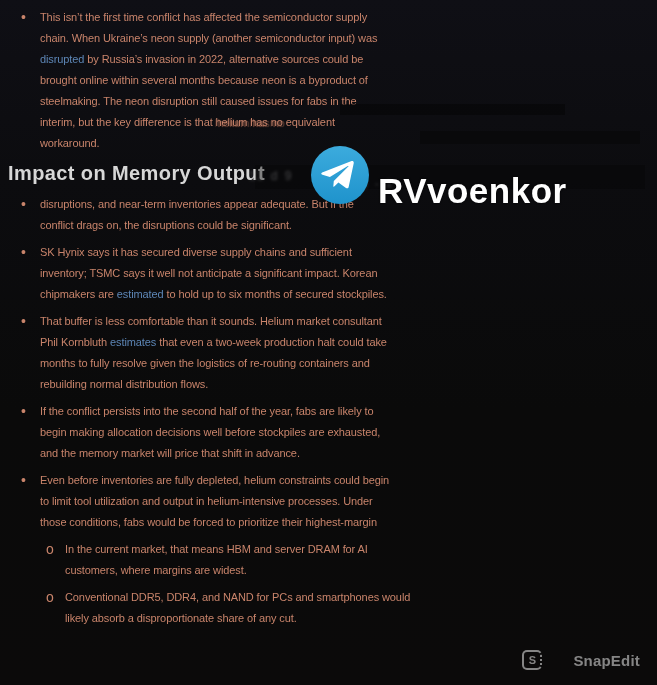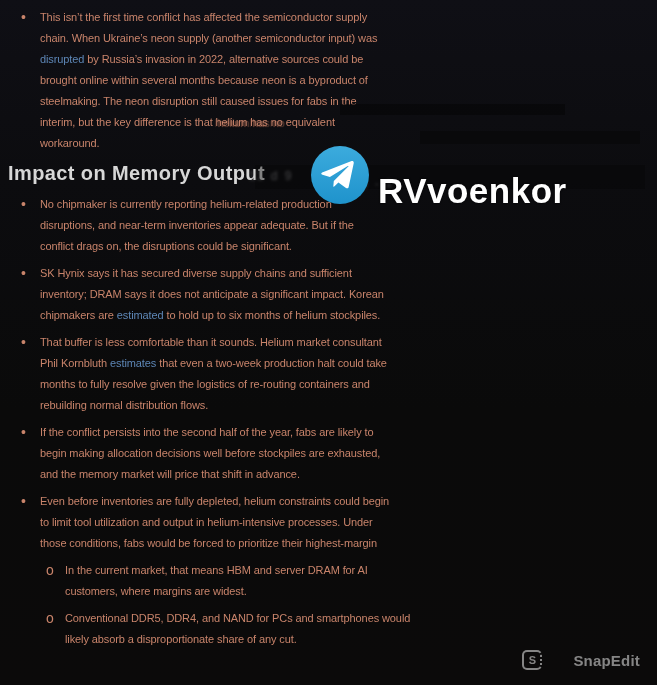--- a/index.html
+++ b/index.html
@@ -105,31 +105,30 @@
       </div>
 
     <div class="heading-row">
       <h2>Impact on Memory Output</h2>
     </div>
 
     <div id="main-list" class="list-main">
         <div class="b-row">
           <span class="marker">•</span>
           <div class="b-text">
-            <div class="line"><span>No chipmaker is currently reporting helium-related production</span></div>
             <div class="line"><span>disruptions, and near-term inventories appear adequate. But if the</span></div>
             <div class="line"><span>conflict drags on, the disruptions could be significant.</span></div>
           </div>
         </div>
         <div class="b-row">
           <span class="marker">•</span>
           <div class="b-text">
             <div class="line"><span>SK Hynix says it has secured diverse supply chains and sufficient</span></div>
-            <div class="line"><span>inventory; DRAM says it does not anticipate a significant impact. Korean</span></div>
-            <div class="line"><span>chipmakers are </span><span class="seg-link">estimated</span><span> to hold up to six months of helium stockpiles.</span></div>
+            <div class="line"><span>inventory; TSMC says it well not anticipate a significant impact. Korean</span></div>
+            <div class="line"><span>chipmakers are </span><span class="seg-link">estimated</span><span> to hold up to six months of secured stockpiles.</span></div>
           </div>
         </div>
         <div class="b-row">
           <span class="marker">•</span>
           <div class="b-text">
             <div class="line"><span>That buffer is less comfortable than it sounds. Helium market consultant</span></div>
             <div class="line"><span>Phil Kornbluth </span><span class="seg-link">estimates</span><span> that even a two-week production halt could take</span></div>
             <div class="line"><span>months to fully resolve given the logistics of re-routing containers and</span></div>
             <div class="line"><span>rebuilding normal distribution flows.</span></div>
           </div>

